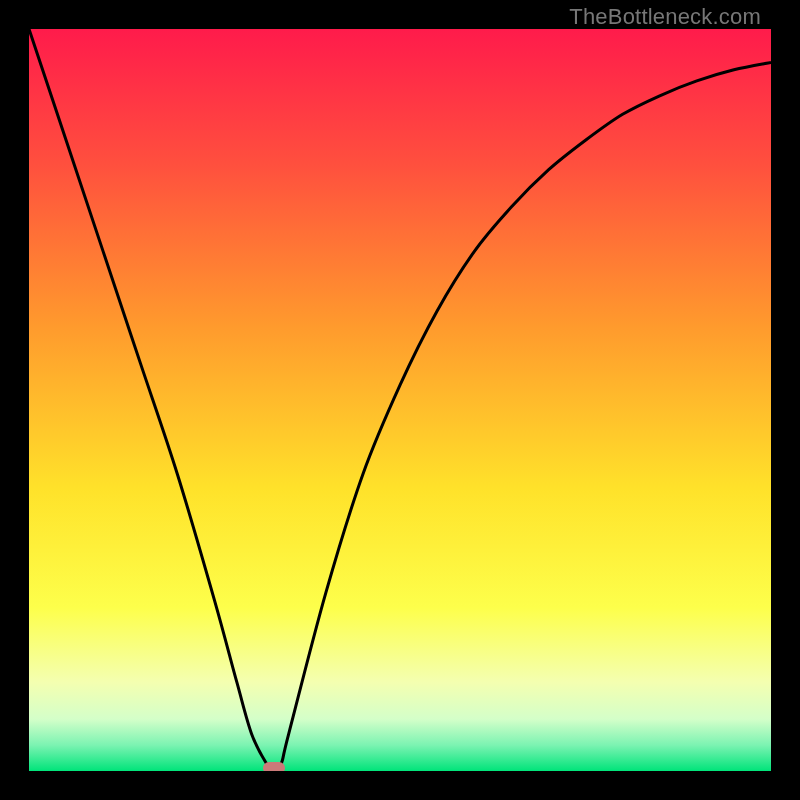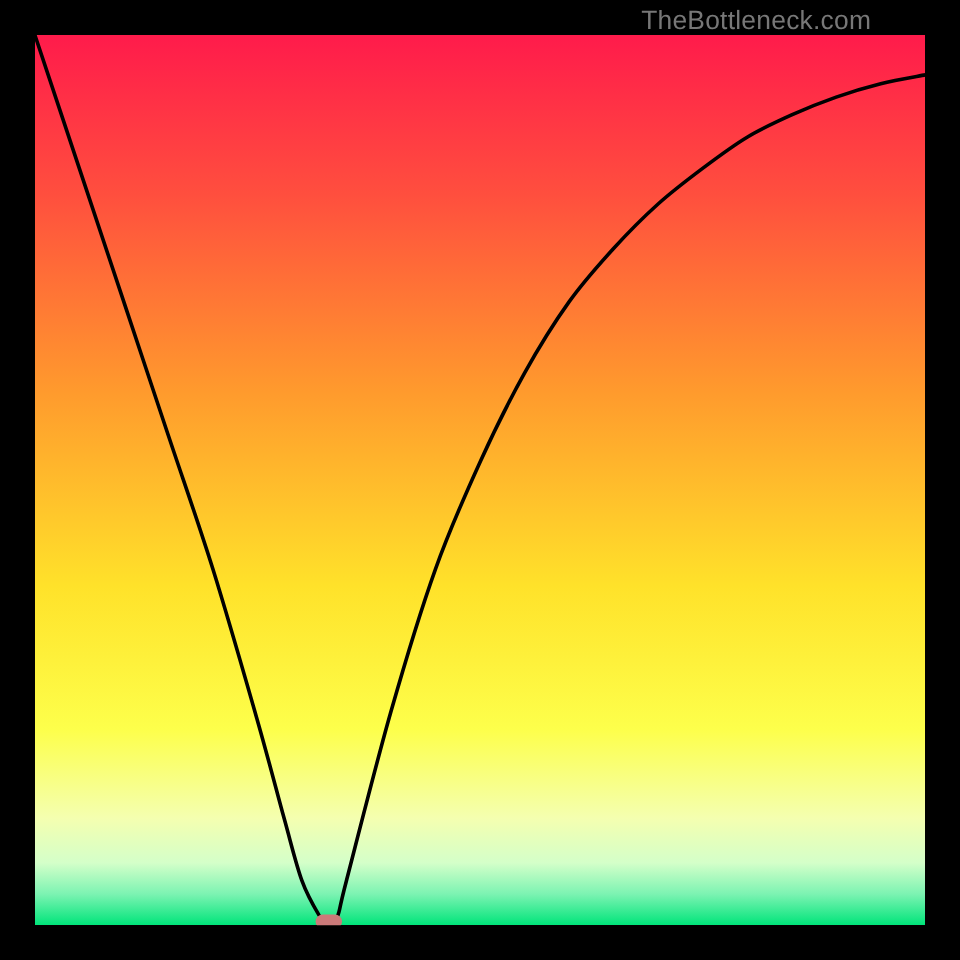--- a/index.html
+++ b/index.html
@@ -11,20 +11,21 @@
     position: relative;
     font-family: Arial, Helvetica, sans-serif;
   }
   .frame {
     position: absolute;
     top: 0;
     left: 0;
     width: 736px;
     height: 800px;
     background: #000;
+    padding-left: 35px;
   }
   .plot-area {
     position: absolute;
     left: 29px;
     top: 29px;
     width: 742px;
     height: 742px;
     overflow: hidden;
   }
   .gradient {

